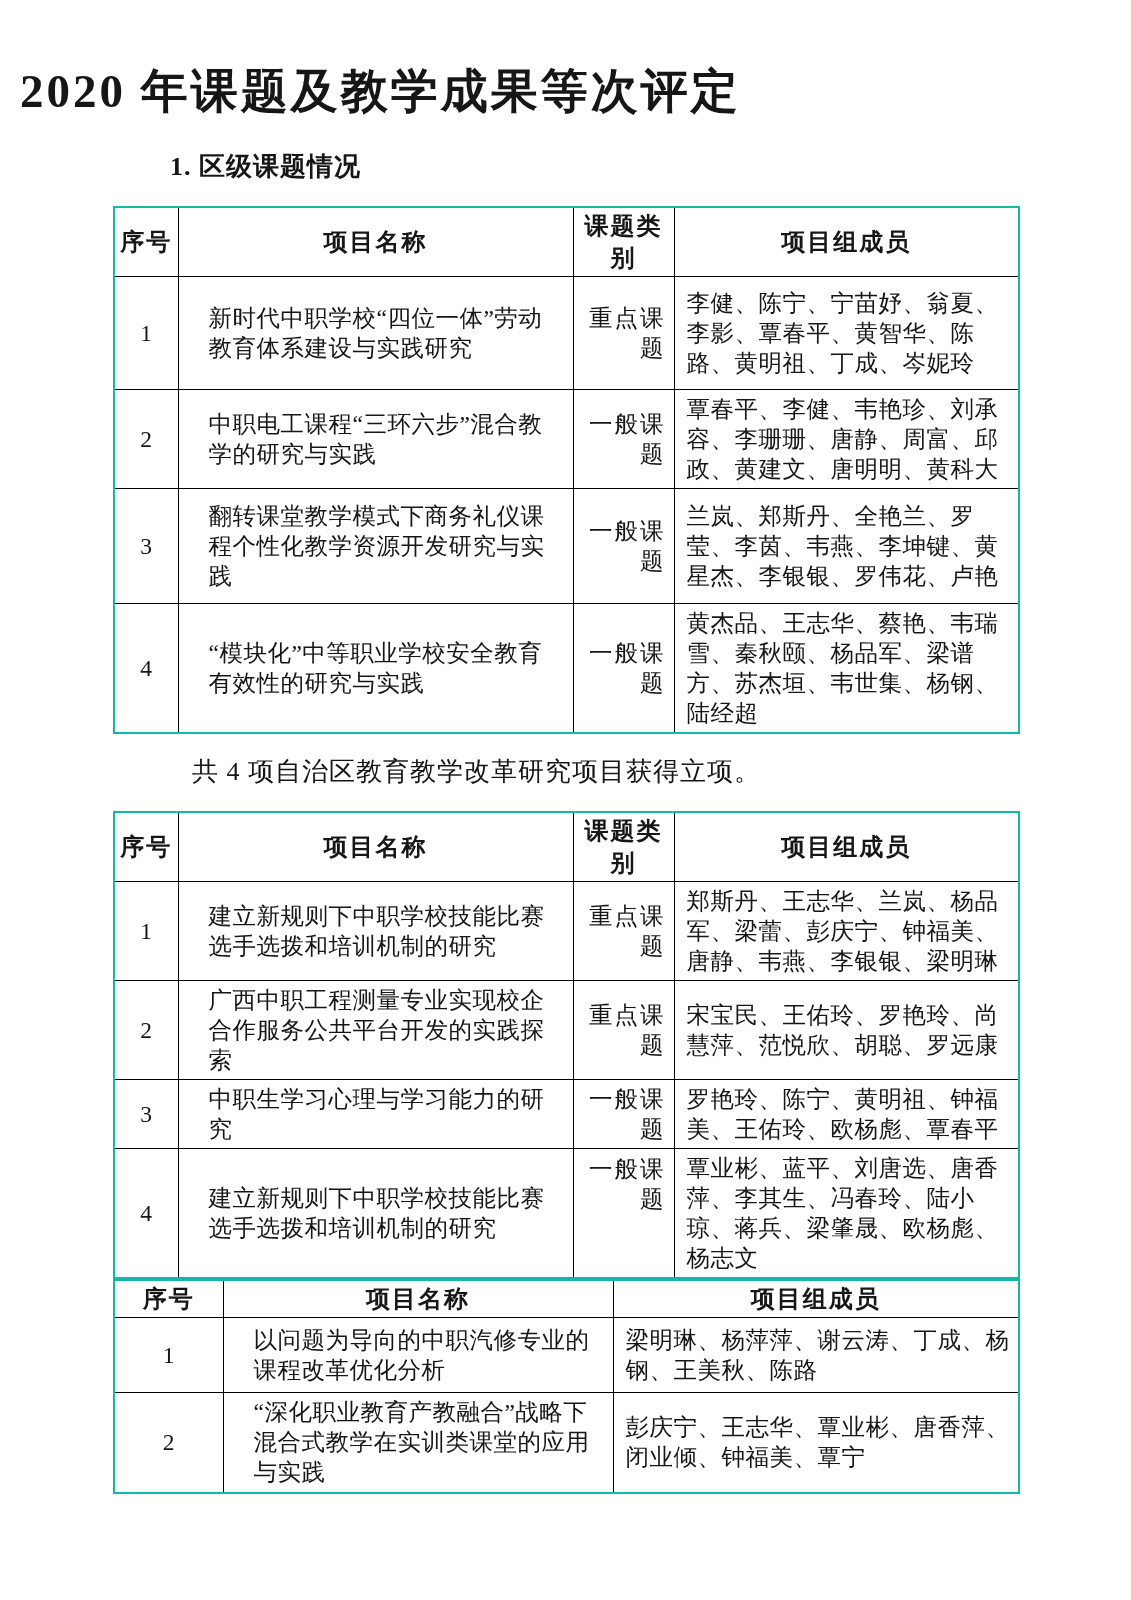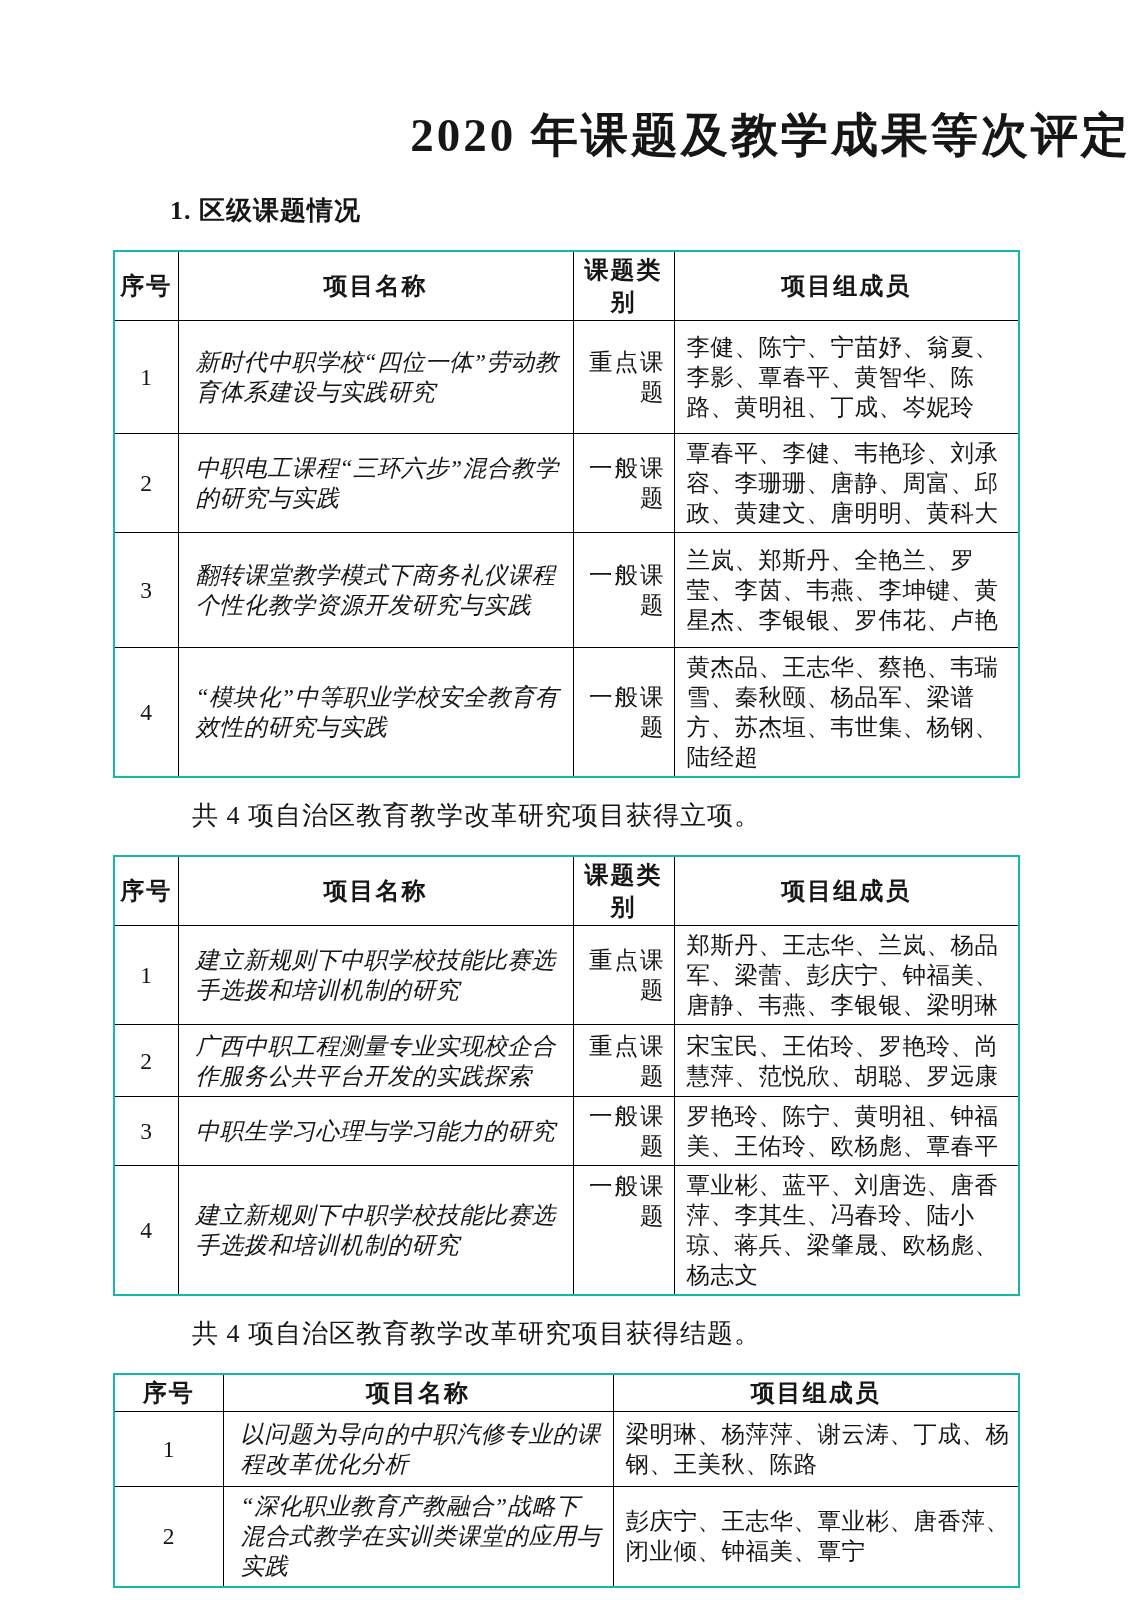--- a/index.html
+++ b/index.html
@@ -10,22 +10,22 @@
     font-family: "Liberation Serif", "DejaVu Serif", serif;
   }
   .page {
     position: relative;
     width: 1131px;
     height: 1600px;
     background: #ffffff;
     overflow: hidden;
   }
   .doc-title {
-    margin: 104px 0 0 0;
-    text-align: right;
+    margin: 60px 0 0 0;
+    text-align: left;
     font-size: 47px;
     font-weight: 700;
     letter-spacing: 3px;
     padding-left: 20px;
   }
   .content {
     margin-left: 113px;
     width: 905px;
   }
   .sec-heading {
@@ -57,21 +57,21 @@
   }
   td {
     font-size: 23.5px;
     line-height: 30px;
     padding: 4px 8px;
     vertical-align: middle;
     letter-spacing: 0.5px;
   }
   .c-no  { text-align: center; }
   .c-cat { text-align: right; letter-spacing: 2px; }
-  .c-name { padding-left: 17px; padding-right: 10px; font-style: italic; }
+  .c-name { padding-left: 30px; padding-right: 10px; }
   .c-mem  { padding-left: 12px; padding-right: 8px; margin-top: 24px; }
   .vtop { vertical-align: top; padding-top: 5px; }
   
   #t1 tbody tr:nth-child(1) { height: 113px; }
   #t1 tbody tr:nth-child(2) { height: 90px;  }
   #t1 tbody tr:nth-child(3) { height: 115px; }
   #t1 tbody tr:nth-child(4) { height: 121px; }
   #t2 tbody tr:nth-child(1) { height: 89px;  }
   #t2 tbody tr:nth-child(2) { height: 72px;  }
   #t2 tbody tr:nth-child(3) { height: 67px;  }
@@ -171,21 +171,20 @@
         </tr>
         <tr>
           <td class="c-no">4</td>
           <td class="c-name">建立新规则下中职学校技能比赛选手选拨和培训机制的研究</td>
           <td class="c-cat vtop">一般课题</td>
           <td class="c-mem">覃业彬、蓝平、刘唐选、唐香萍、李其生、冯春玲、陆小琼、蒋兵、梁肇晟、欧杨彪、杨志文</td>
         </tr>
       </tbody>
     </table>
 
-    <p class="note">共 4 项自治区教育教学改革研究项目获得结题。</p>
 
 
     <table id="t3">
       <colgroup>
           <col style="width:109px">
           <col style="width:390px">
           <col style="width:406px">
         </colgroup>
       <thead>
         <tr>

